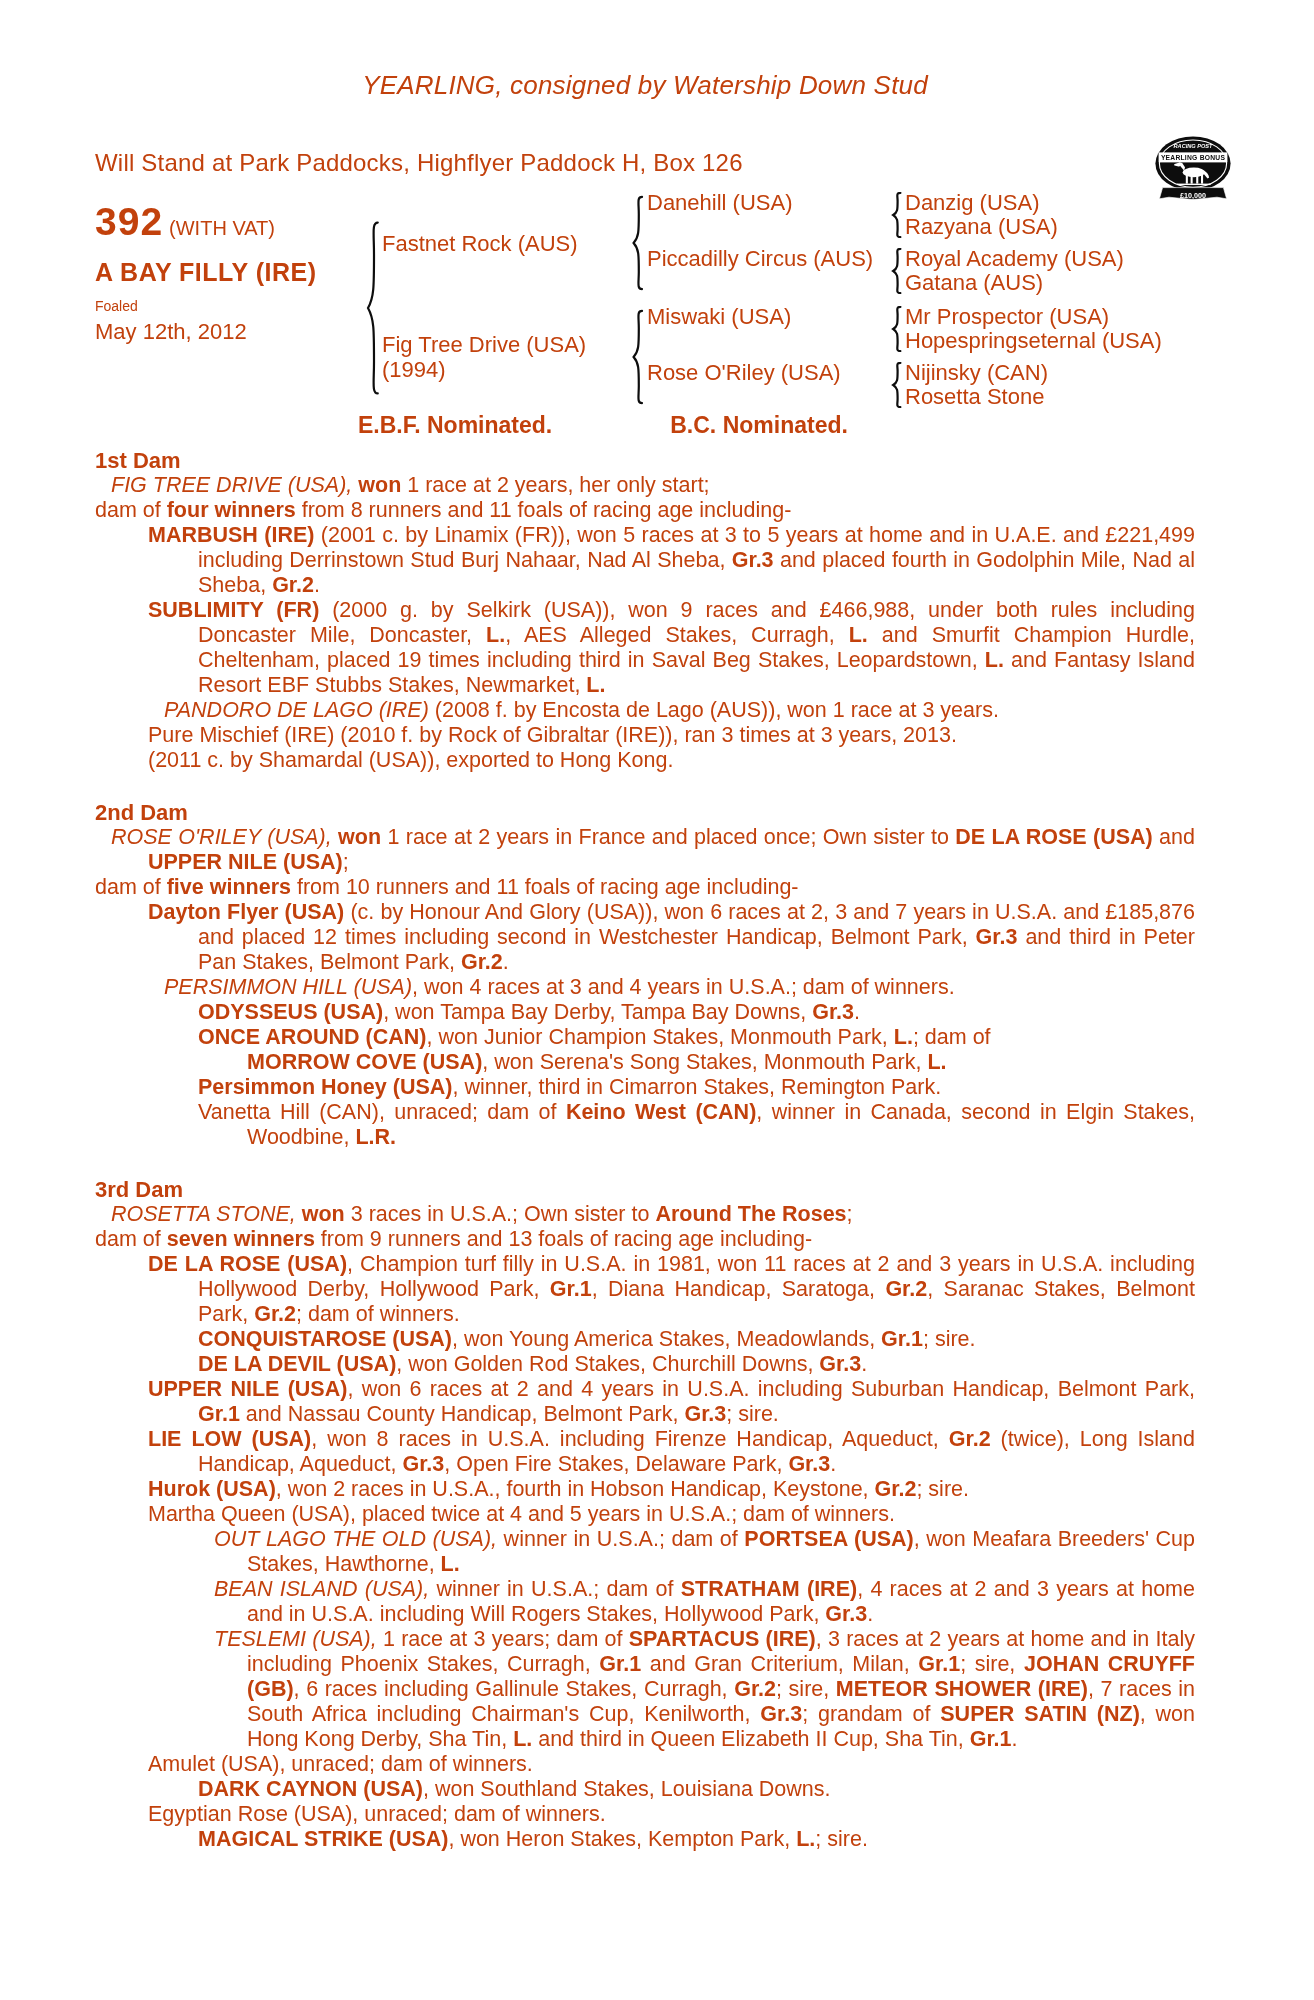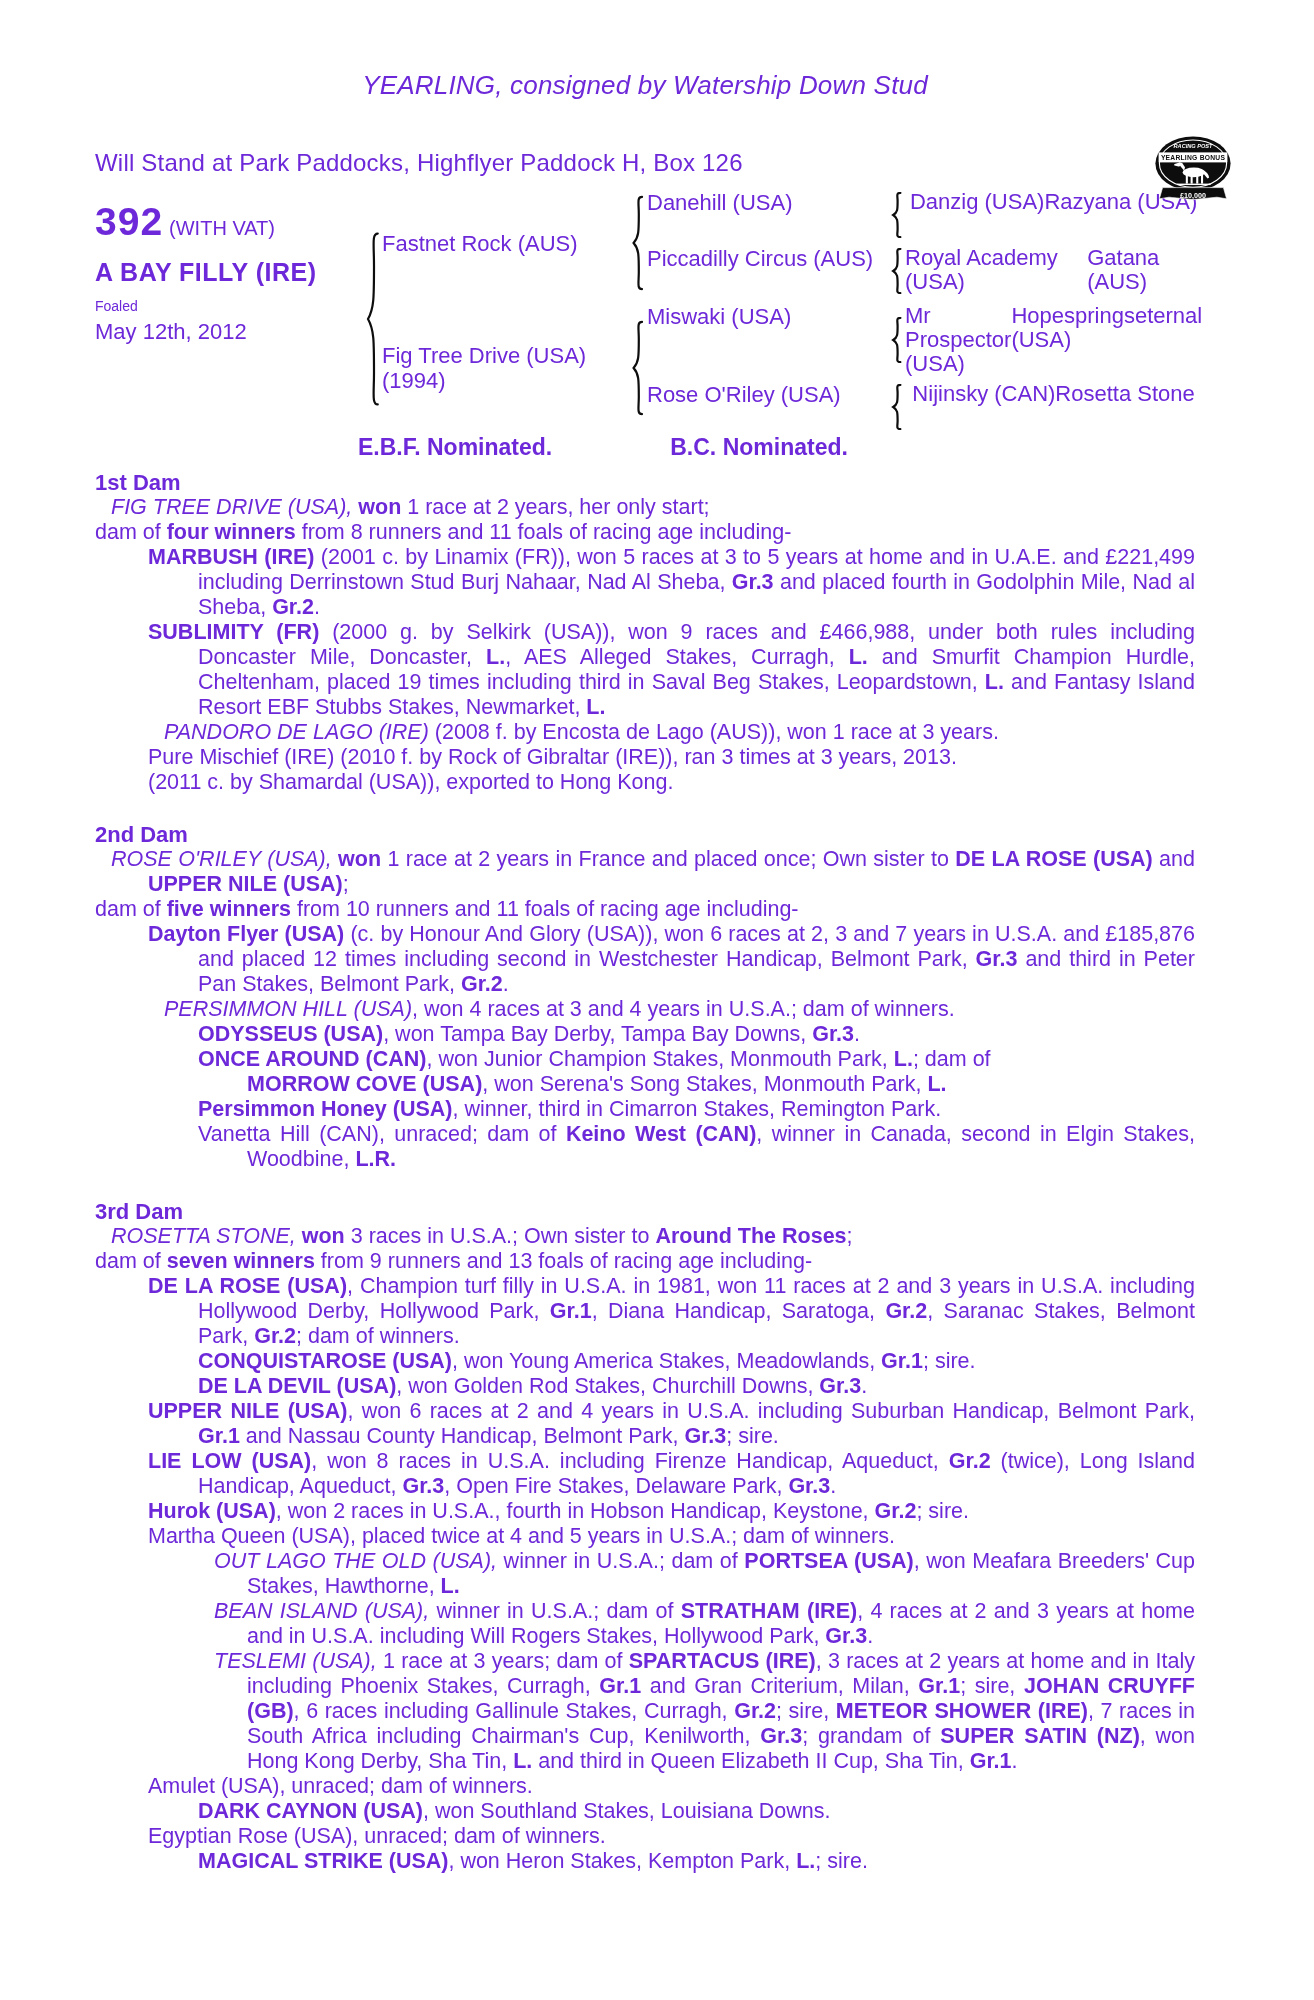--- a/index.html
+++ b/index.html
@@ -1,21 +1,21 @@
 <!DOCTYPE html>
 <html><head>
 <meta charset="utf-8">
 <style>
   html,body{margin:0;padding:0;background:#e8e8e8;}
   .page{
     position:relative;
     width:1314px;height:2000px;
     margin:0 auto;
     background:#ffffff;
-    color:#6d28d9;
+    color:#c2410c;
     font-family:"Liberation Sans", sans-serif;
     box-sizing:border-box;
     padding:70px 119px 0 95px;
     overflow:hidden;
   }
   
   .consign-title{
     text-align:center;
     font-style:italic;
     font-size:26px;
@@ -46,21 +46,21 @@
   .br{display:block;}
   .br1{width:15px;height:178px;transform:translateY(8px);}
   .br2{width:13px;height:96px;}
   .br3{width:11px;height:46px;}
   .halves{flex:1;display:flex;flex-direction:column;row-gap:8px;}
   .half{display:flex;}
   .gen1cell{width:245px;flex:0 0 245px;display:flex;flex-direction:column;justify-content:center;font-size:22px;line-height:25px;}
   .quads{flex:1;display:flex;flex-direction:column;row-gap:6px;}
   .quad{display:flex;min-height:50px;}
   .gen2cell{width:240px;flex:0 0 240px;display:flex;flex-direction:column;justify-content:flex-start;font-size:22px;line-height:25px;}
-  .gen3col{flex:1;display:flex;flex-direction:row;justify-content:center;font-size:22px;line-height:24px;}
+  .gen3col{flex:1;display:flex;flex-direction:column;justify-content:center;font-size:22px;line-height:24px;}
   
   .nominated{display:flex;margin-top:2px;font-weight:bold;font-size:23px;line-height:26px;}
   .ebf{margin-left:263px;}
   .bc{margin-left:118px;}
   
   .dams{margin-top:10px;}
   .sec-title{font-weight:bold;font-size:22px;line-height:25px;margin-top:27px;}
   .sec-title:first-child{margin-top:0;}
   .para{
     font-size:21.5px;

